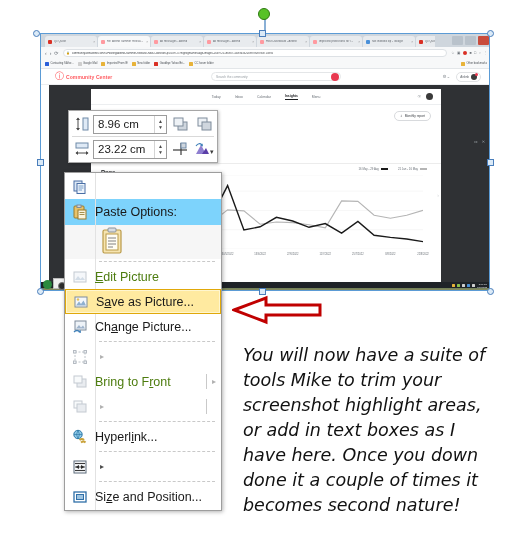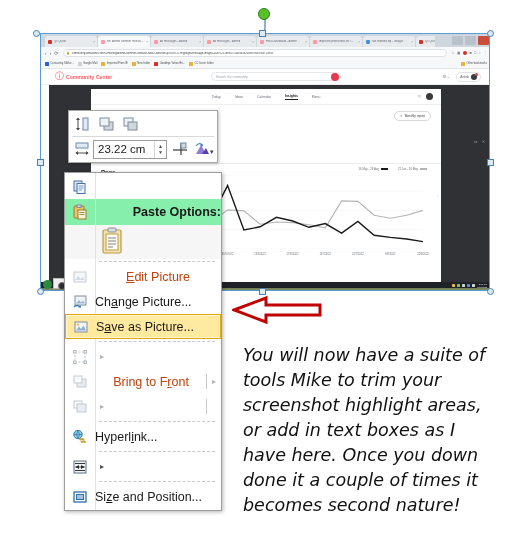--- a/index.html
+++ b/index.html
@@ -291,32 +291,32 @@
   .cm-item {
     display: flex; align-items: center; height: 25px; position: relative;
     padding-left: 0;
   }
   .cm-ico {
     width: 30px; height: 24px; display:flex; align-items:center; justify-content:center;
     flex: 0 0 30px;
   }
   .cm-label { flex: 1; white-space: nowrap; }
   .cm-label u { text-decoration: underline; }
-  .cm-item.disabled .cm-label { color: #c2410c; text-align: center; }
+  .cm-item.disabled .cm-label { color: #4d7c0f; }
   .cm-item.disabled .cm-ico { opacity: .45; }
   .cm-arrow { width: 14px; text-align:center; font-size: 8px; color: #4a4a4a; }
   .cm-item.disabled .cm-arrow { color: #b0b0b0; }
   .cm-pipe {
     position: absolute; right: 14px; top: 5px; bottom: 5px;
     width: 1px; background: #c9c9c9;
   }
   .cm-sep { height: 1px; border-top: 1px dashed #c9c9c9; margin: 2px 6px 2px 34px; }
   .cm-header {
     display:flex; align-items:center; height: 26px;
-    background: #86efac; font-weight: bold; text-align: right;
+    background: #7dd3fc; font-weight: normal;
   }
   .cm-paste-gallery {
     display: flex; align-items: center; height: 34px; padding-left: 34px;
     background: #f6f6f6;
   }
   .cm-highlight {
     background: #ffeaa0;
     border: 1px solid #e0a80a;
     box-shadow: inset 0 0 0 1px #fff6cf;
   }
@@ -591,20 +591,27 @@
 <div id="size-dialog">
   <div class="sd-row">
     <span class="sd-ico">
       <svg width="16" height="16" viewBox="0 0 16 16">
         <rect x="9" y="2" width="5" height="12" fill="#dfeaf6" stroke="#6f8aa8" stroke-width="1"></rect>
         <line x1="4" y1="2" x2="4" y2="14" stroke="#4a4a4a" stroke-width="1"></line>
         <path d="M4 1.5 L2 4 L6 4 Z" fill="#4a4a4a"></path>
         <path d="M4 14.5 L2 12 L6 12 Z" fill="#4a4a4a"></path>
       </svg>
     </span>
+    <span class="spinbox">
+      <span class="val">8.96 cm</span>
+      <span class="spin-arrows">
+        <i>▲</i>
+        <i>▼</i>
+      </span>
+    </span>
     <span class="sd-btn">
       <svg width="17" height="16" viewBox="0 0 17 16">
         <rect x="6" y="6" width="9" height="8" fill="#cfd6de" stroke="#7f8c9b"></rect>
         <rect x="2" y="2" width="9" height="8" fill="#eef2f6" stroke="#7f8c9b"></rect>
       </svg>
     </span>
     <span class="sd-btn">
       <svg width="17" height="16" viewBox="0 0 17 16">
         <rect x="2" y="2" width="9" height="8" fill="#eef2f6" stroke="#7f8c9b"></rect>
         <rect x="6" y="6" width="9" height="8" fill="#cfd6de" stroke="#7f8c9b"></rect>
@@ -695,41 +702,41 @@
   <div class="cm-item disabled">
     <span class="cm-ico">
       <svg width="16" height="16" viewBox="0 0 16 16">
         <rect x="2" y="3" width="12" height="10" fill="#e9eef4" stroke="#7f8c9b"></rect>
         <path d="M3 11 L6 7 L8.5 10 L10.5 8 L13 11 Z" fill="#9fb4cc"></path>
       </svg>
     </span>
     <span class="cm-label"><u>E</u>dit Picture</span>
   </div>
 
+  <div class="cm-item cm-highlight">
+    <span class="cm-ico">
+      <svg width="16" height="16" viewBox="0 0 16 16">
+        <rect x="2" y="3" width="12" height="10" fill="#f4f7fa" stroke="#7f8c9b"></rect>
+        <path d="M3 11.5 L6 7.5 L8 10 L10.5 6.5 L13 11.5 Z" fill="#8fb0d0"></path>
+        <circle cx="5" cy="5.5" r="1.2" fill="#e6c15a"></circle>
+      </svg>
+    </span>
+    <span class="cm-label">S<u>a</u>ve as Picture...</span>
+  </div>
+
   <div class="cm-item">
     <span class="cm-ico">
       <svg width="16" height="16" viewBox="0 0 16 16">
         <rect x="3" y="2" width="11" height="9" fill="#eef3f8" stroke="#7f8c9b"></rect>
         <path d="M4 9.5 L7 6 L9 8.5 L11 6.5 L13 9.5 Z" fill="#9fb4cc"></path>
         <path d="M2 13 q3 -3 6 0" fill="none" stroke="#3e7fb8" stroke-width="1.3"></path>
         <path d="M8.6 11 L9 14 L6 13 Z" fill="#3e7fb8"></path>
       </svg>
     </span>
     <span class="cm-label">Ch<u>a</u>nge Picture...</span>
-  </div>
-
-  <div class="cm-item cm-highlight">
-    <span class="cm-ico">
-      <svg width="16" height="16" viewBox="0 0 16 16">
-        <rect x="2" y="3" width="12" height="10" fill="#f4f7fa" stroke="#7f8c9b"></rect>
-        <path d="M3 11.5 L6 7.5 L8 10 L10.5 6.5 L13 11.5 Z" fill="#8fb0d0"></path>
-        <circle cx="5" cy="5.5" r="1.2" fill="#e6c15a"></circle>
-      </svg>
-    </span>
-    <span class="cm-label">S<u>a</u>ve as Picture...</span>
   </div>
 
   <div class="cm-sep"></div>
 
   <div class="cm-item disabled">
     <span class="cm-ico">
       <svg width="16" height="16" viewBox="0 0 16 16">
         <rect x="3" y="3" width="10" height="10" fill="none" stroke="#6f7d8c" stroke-dasharray="2 1.5"></rect>
         <rect x="1.5" y="1.5" width="2.5" height="2.5" fill="#dfe6ee" stroke="#5d6b7a"></rect>
         <rect x="12" y="1.5" width="2.5" height="2.5" fill="#dfe6ee" stroke="#5d6b7a"></rect>

